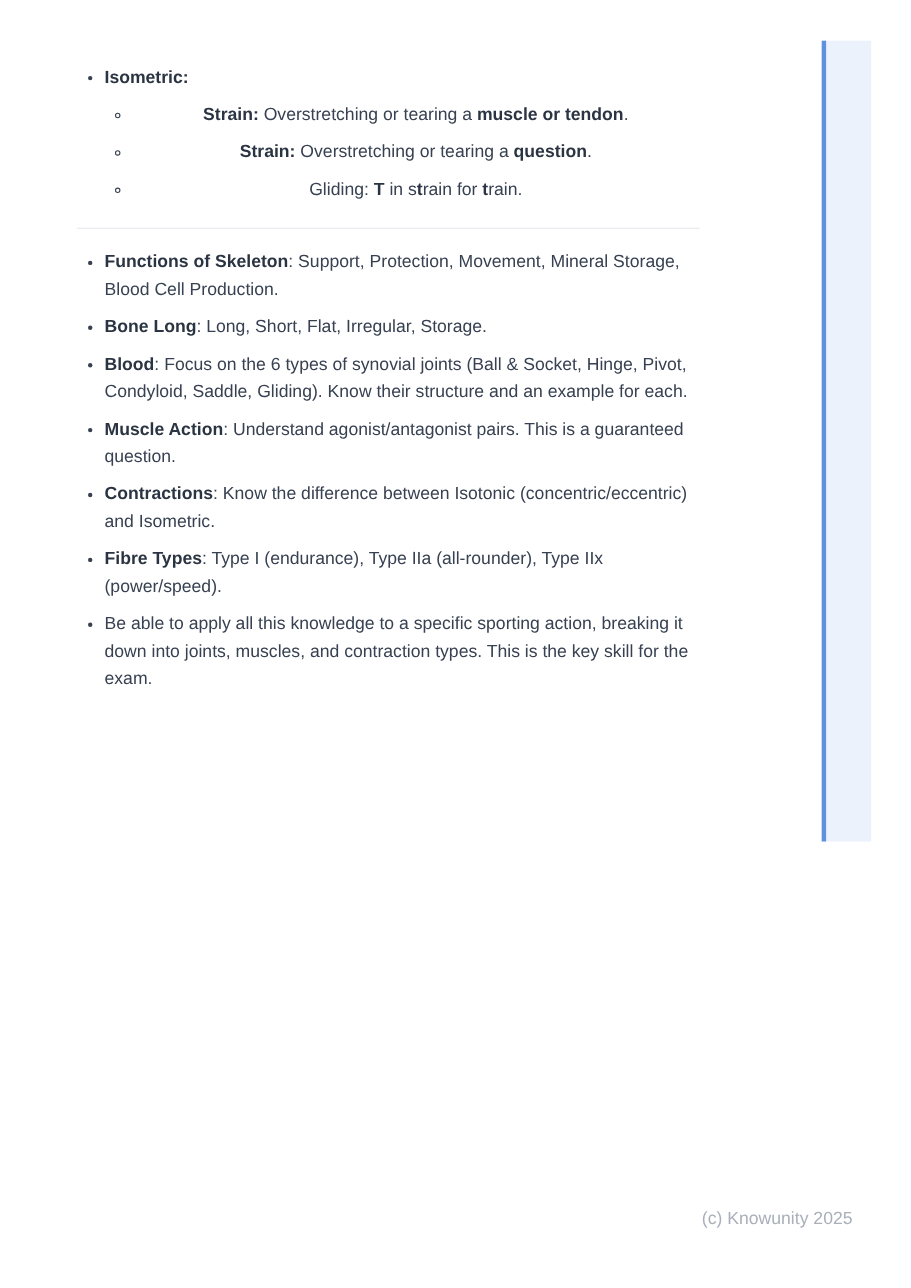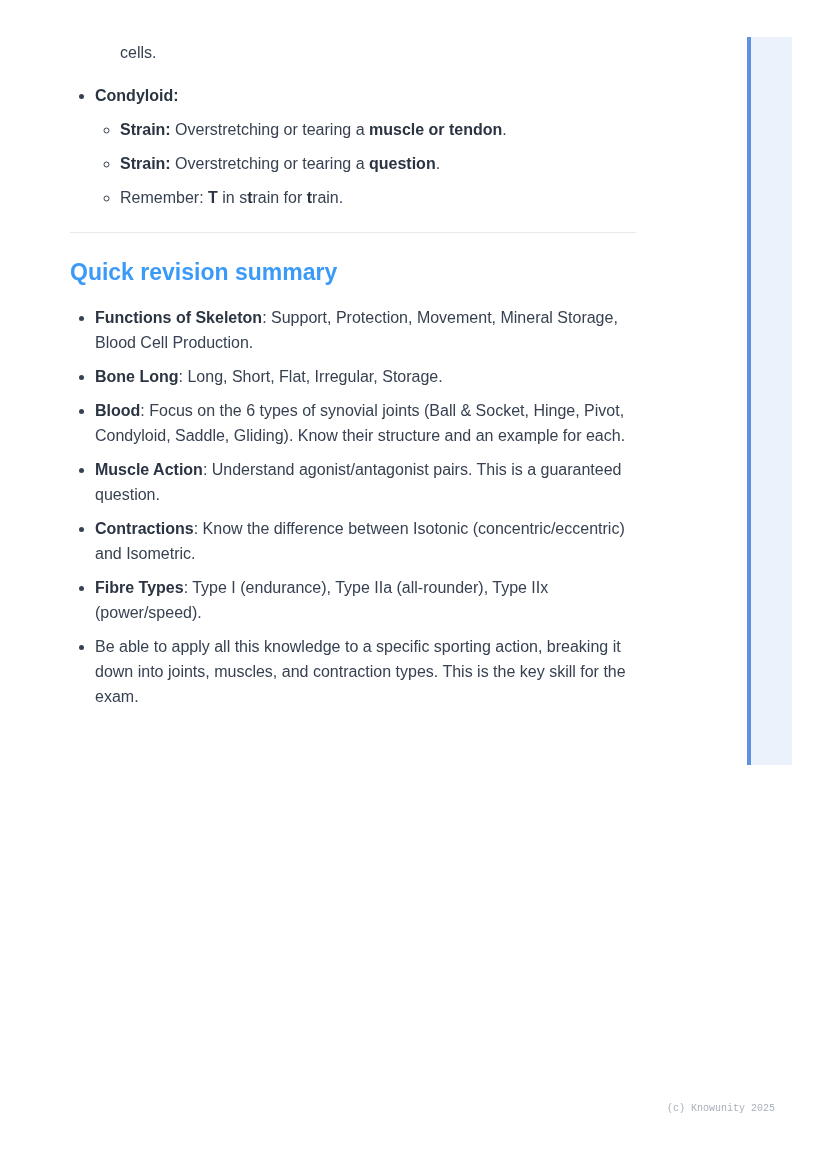--- a/index.html
+++ b/index.html
@@ -36,20 +36,21 @@
     margin-top: 18px;
   }
   .main-item { margin: 0; }
   .main-item > .li-text strong,
   li strong { font-weight: 700; color: #2b3442; }
 
   .sub-list {
     list-style: circle outside;
     padding-left: 25px;
     margin-top: 9px;
+    text-align: center;
   }
   .sub-item { margin: 0 0 9px 0; }
   .sub-item:last-child { margin-bottom: 0; }
 
   .divider {
     border: none;
     border-top: 1px solid #e7e9ee;
     margin: 22px 0 0 0;
     width: 100%;
   }
@@ -84,49 +85,46 @@
     top: 0;
     width: 4px;
     height: 100%;
     background: #5e92e0;
   }
 
   .footer {
     position: absolute;
     top: 1102px;
     right: 53px;
-    font-size: 10px;
+    font-size: 16px;
     line-height: 14px;
     color: #a9b0ba;
-    font-family: Liberation Mono, monospace;
   }
 </style>
 </head>
 <body>
 
 <div class="page">
 
   <div class="content">
 
-    <p class="leading">cells.</p>
 
     <ul class="main-list">
       <li class="main-item">
-        <span class="li-text"><strong>Condyloid:</strong></span>
+        <span class="li-text"><strong>Isometric:</strong></span>
         <ul class="sub-list">
           <li class="sub-item"><strong>Strain:</strong><span> Overstretching or tearing a </span><strong>muscle or tendon</strong><span>.</span></li>
           <li class="sub-item"><strong>Strain:</strong><span> Overstretching or tearing a </span><strong>question</strong><span>.</span></li>
-          <li class="sub-item"><span>Remember: </span><strong>T</strong><span> in s</span><strong>t</strong><span>rain for </span><strong>t</strong><span>rain.</span></li>
+          <li class="sub-item"><span>Gliding: </span><strong>T</strong><span> in s</span><strong>t</strong><span>rain for </span><strong>t</strong><span>rain.</span></li>
         </ul>
       </li>
     </ul>
 
     <hr class="divider">
 
-    <h2 class="section-heading">Quick revision summary</h2>
 
     <ul class="summary-list">
       <li class="summary-item"><strong>Functions of Skeleton</strong><span>: Support, Protection, Movement, Mineral Storage, Blood Cell Production.</span></li>
       <li class="summary-item"><strong>Bone Long</strong><span>: Long, Short, Flat, Irregular, Storage.</span></li>
       <li class="summary-item"><strong>Blood</strong><span>: Focus on the 6 types of synovial joints (Ball &amp; Socket, Hinge, Pivot, Condyloid, Saddle, Gliding). Know their structure and an example for each.</span></li>
       <li class="summary-item"><strong>Muscle Action</strong><span>: Understand agonist/antagonist pairs. This is a guaranteed question.</span></li>
       <li class="summary-item"><strong>Contractions</strong><span>: Know the difference between Isotonic (concentric/eccentric) and Isometric.</span></li>
       <li class="summary-item"><strong>Fibre Types</strong><span>: Type I (endurance), Type IIa (all-rounder), Type IIx (power/speed).</span></li>
       <li class="summary-item"><span>Be able to apply all this knowledge to a specific sporting action, breaking it down into joints, muscles, and contraction types. This is the key skill for the exam.</span></li>
     </ul>

